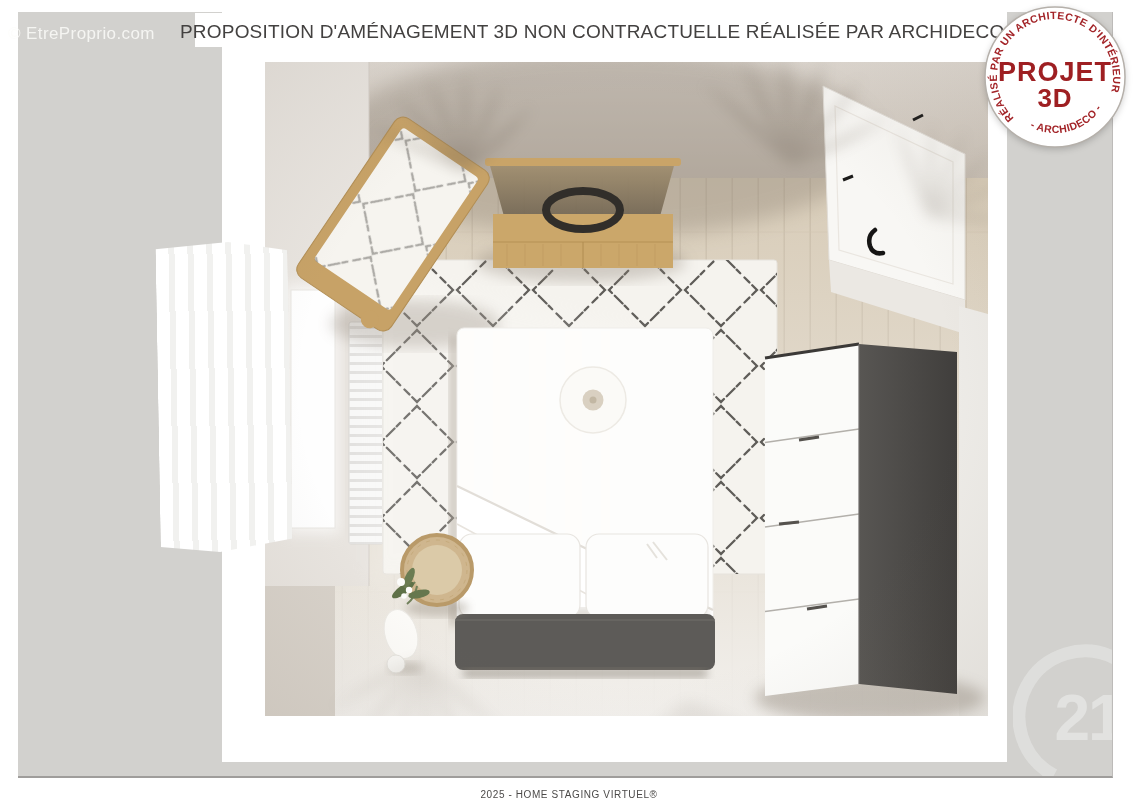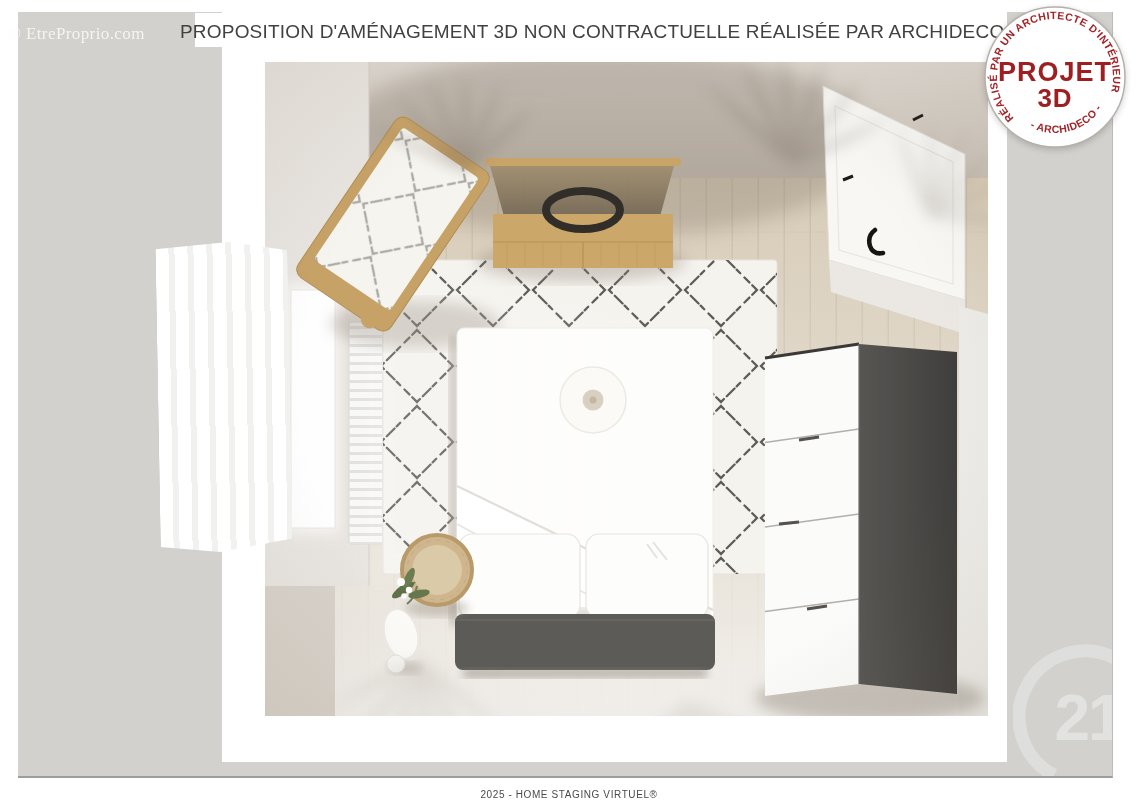--- a/index.html
+++ b/index.html
@@ -23,21 +23,21 @@
     position:absolute;left:195px;top:13px;width:812px;height:34px;
     background:#ffffff;
   }
   .main-title{
     position:absolute;left:180px;top:21px;width:760px;
     text-align:center;font-size:19px;font-weight:500;color:#434140;
     letter-spacing:0.2px;white-space:nowrap;
   }
   .wm-tl{
     position:absolute;left:8px;top:24px;
-    font-size:17px;color:rgba(252,252,250,0.82);letter-spacing:0.4px;font-family:Liberation Serif, serif;
+    font-size:17px;color:rgba(252,252,250,0.82);letter-spacing:0.4px;
   }
   .room-svg{
     position:absolute;left:265px;top:62px;width:723px;height:654px;
   }
   .curtain{
     position:absolute;left:158px;top:242px;width:132px;height:310px;
     background:repeating-linear-gradient(90deg,#ffffff 0 13px,#f1f1ef 13px 19px);
     box-shadow:0 0 14px rgba(0,0,0,0.10);
     clip-path:polygon(0 2%,55% 0,100% 3%,100% 96%,45% 100%,0 98%);
     transform:rotate(-1deg);

